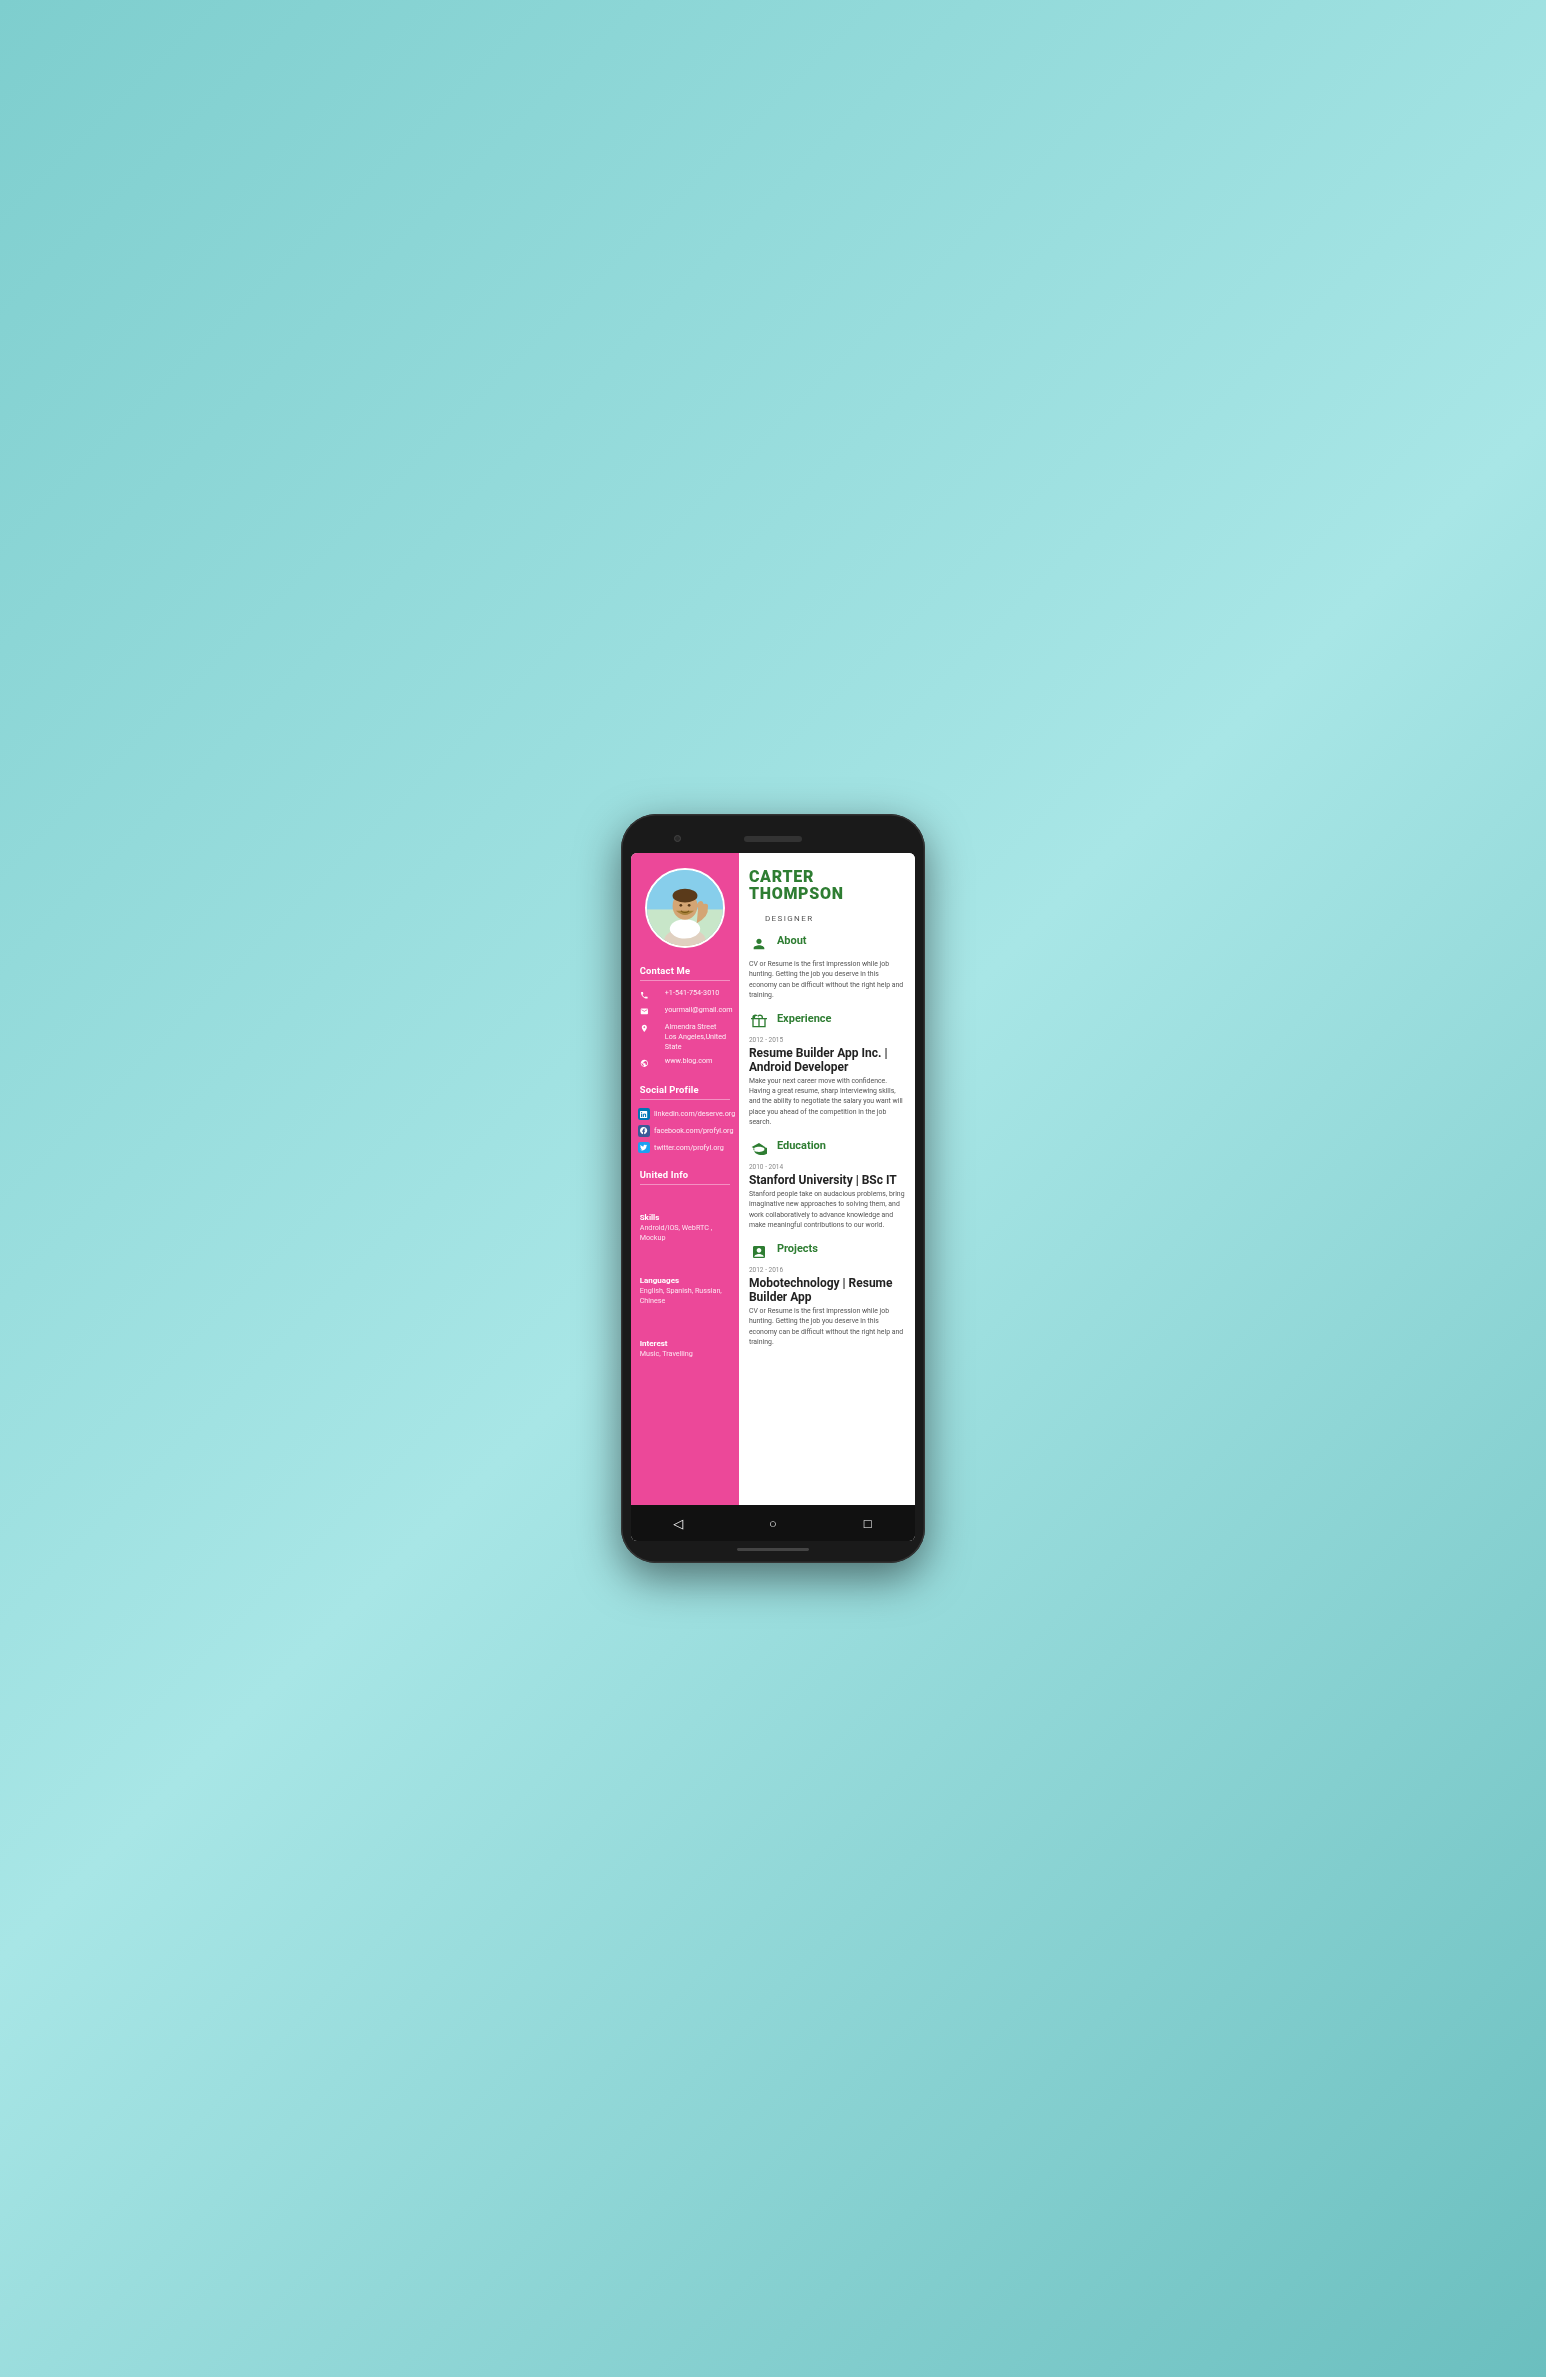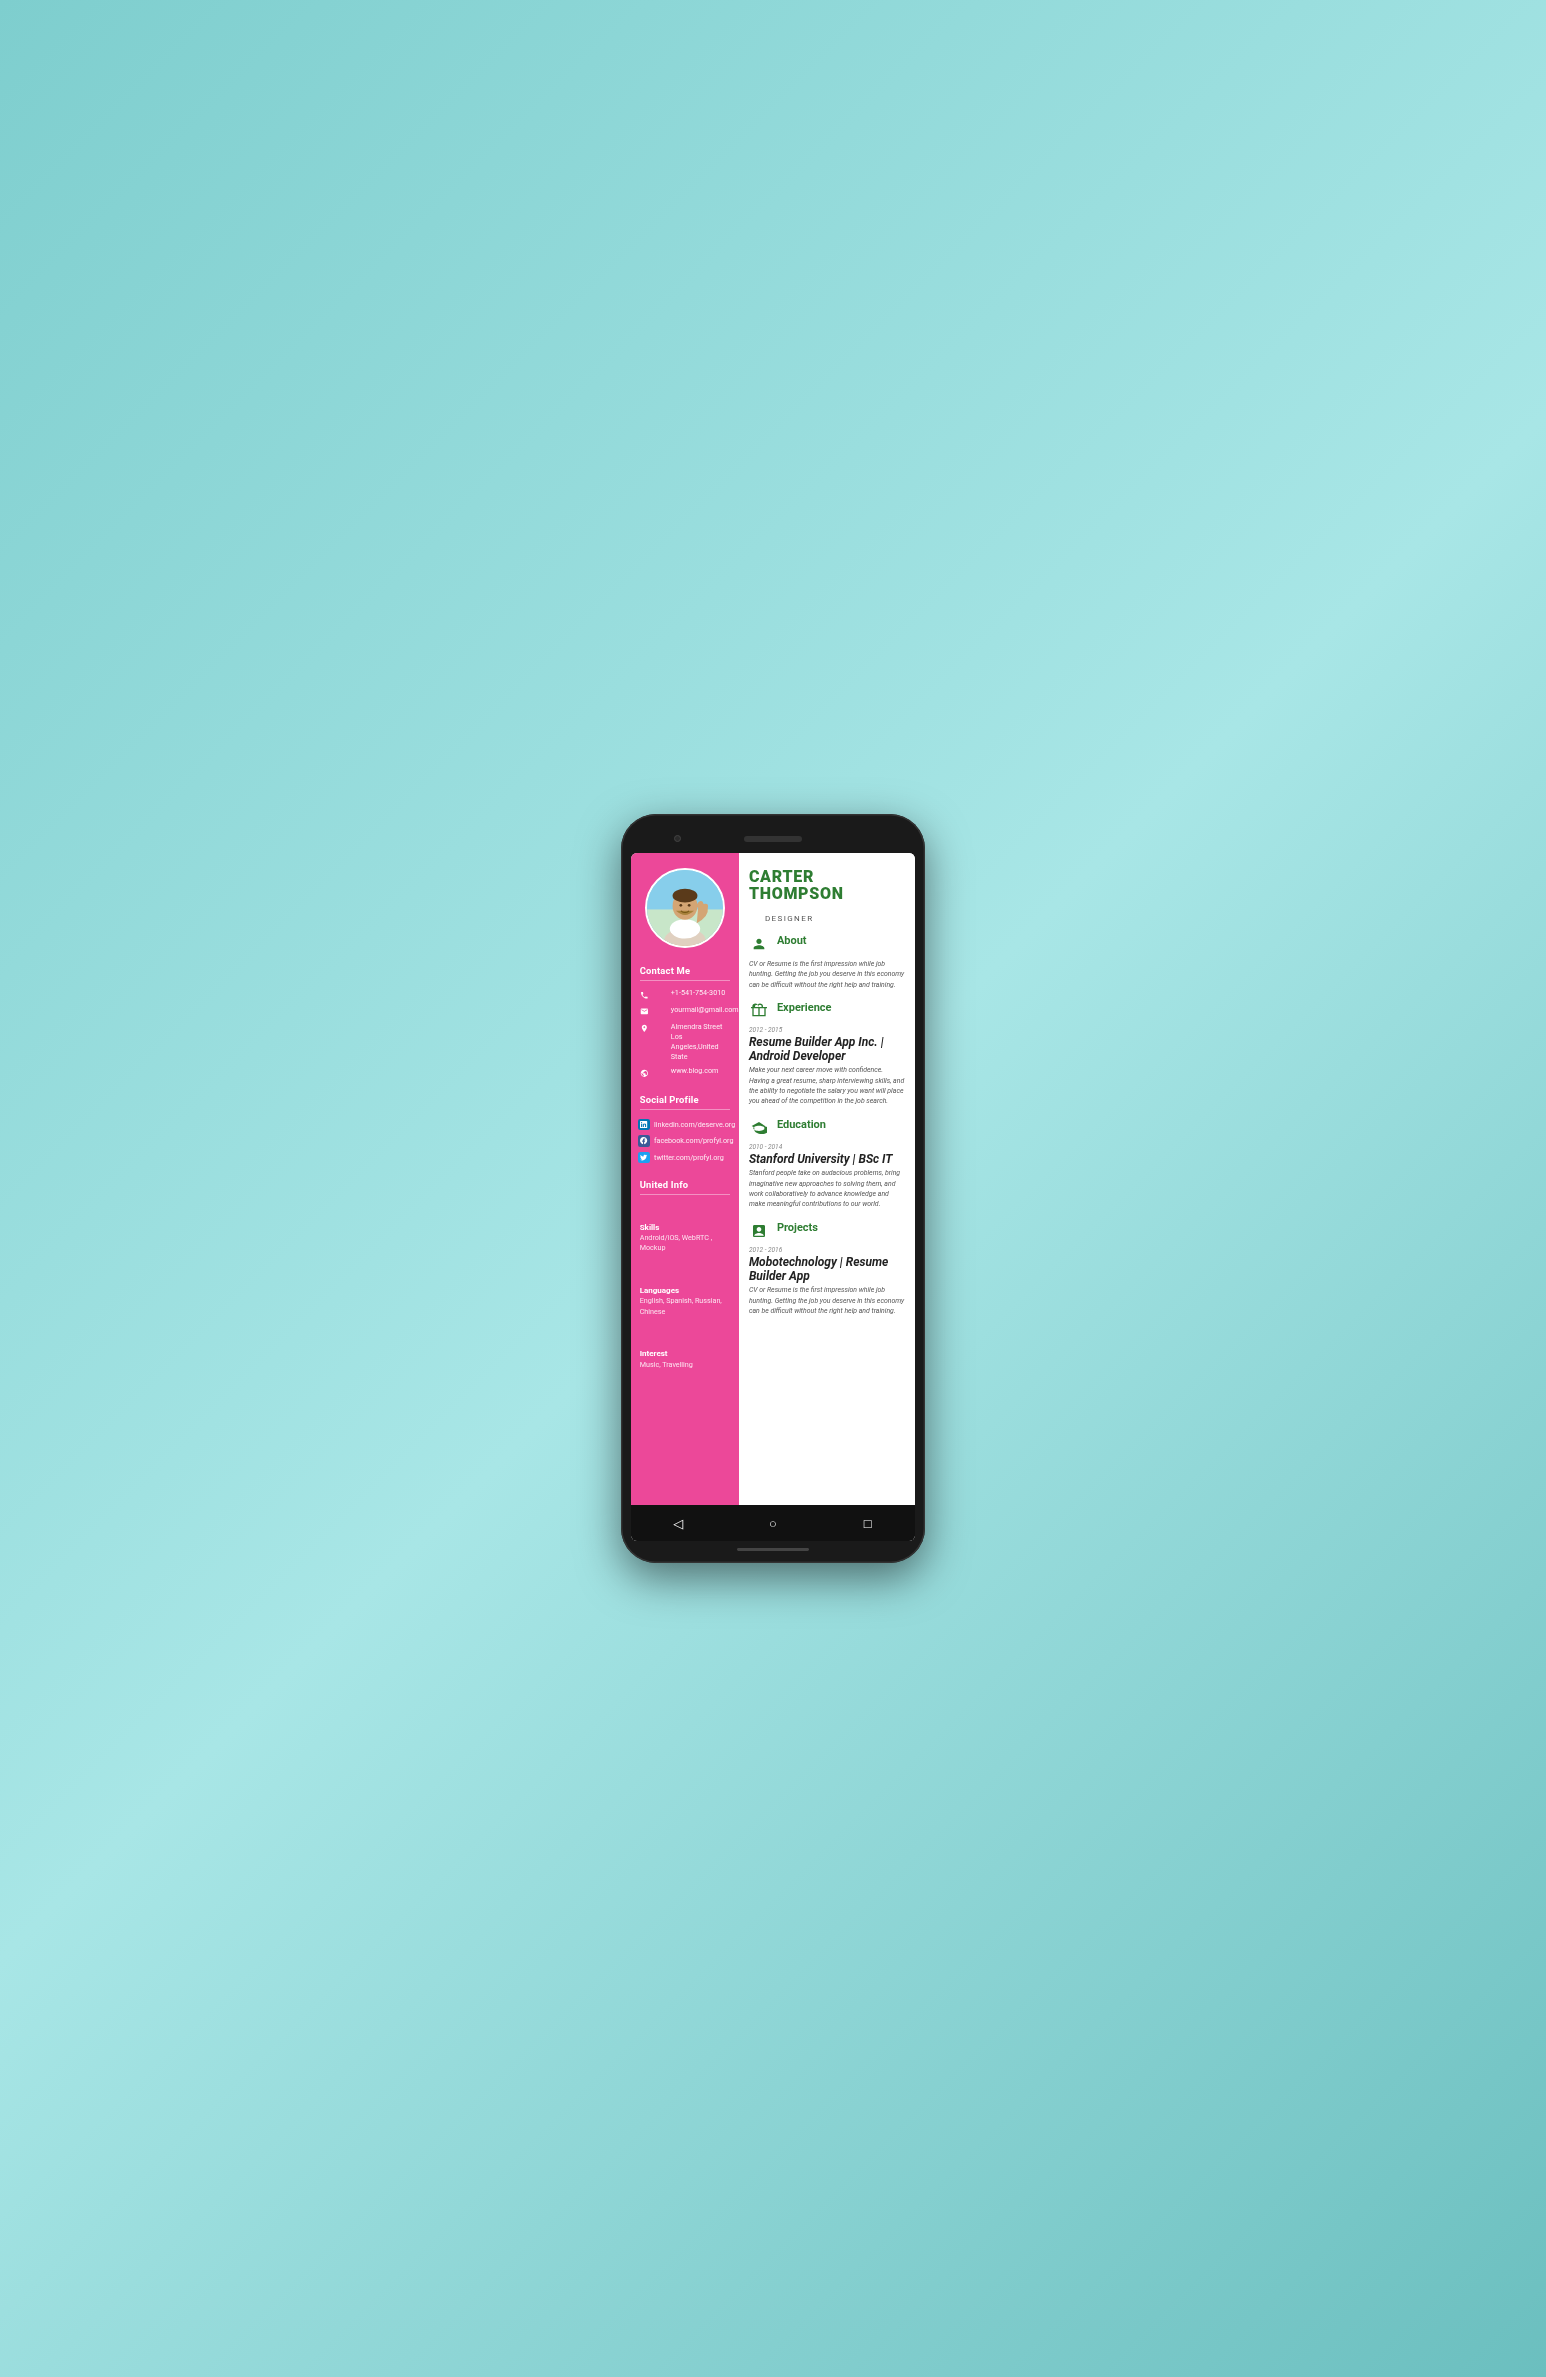--- a/index.html
+++ b/index.html
@@ -89,21 +89,21 @@
     }
     .section-divider {
       height: 0.7px;
       background: rgba(255,255,255,0.4);
       margin: 1.4px 8.7px 5.8px 8.7px;
     }
     .contact-item {
       display: flex;
       align-items: flex-start;
       padding: 2.2px 7.2px;
-      gap: 21px;
+      gap: 15px;
     }
     .contact-icon {
       width: 11.6px;
       height: 11.6px;
       min-width: 11.6px;
       display: flex;
       align-items: center;
       justify-content: center;
       margin-top: 0.7px;
     }
@@ -188,21 +188,20 @@
     .cv-section-icon svg {
       fill: #2e7d32;
     }
     .cv-section-title {
       font-size: 11px;
       font-weight: 700;
       color: #2e7d32;
     }
     .cv-section-body {
       padding-left: 0;
-      font-style: italic;
     }
     .cv-entry {
       margin-bottom: 7.2px;
     }
     .cv-entry-date {
       font-size: 6.5px;
       color: #888;
       margin-bottom: 1.4px;
     }
     .cv-entry-title {

